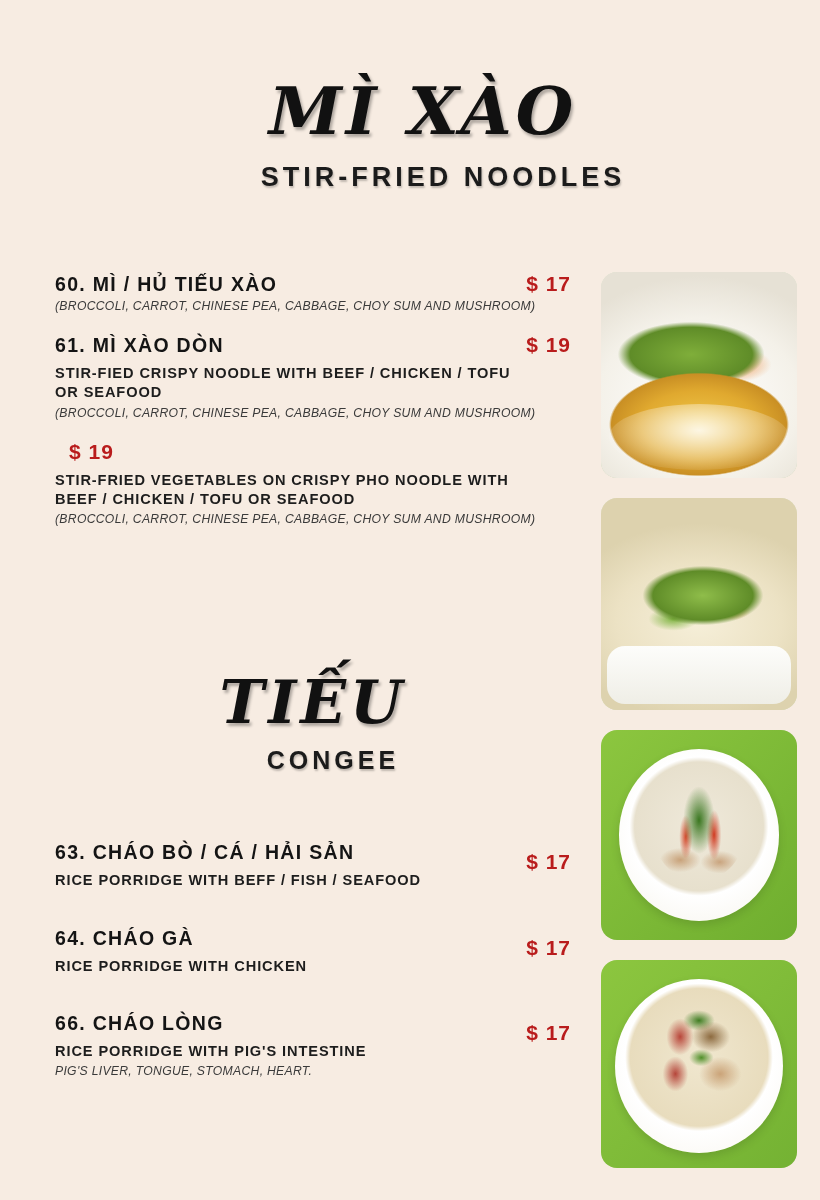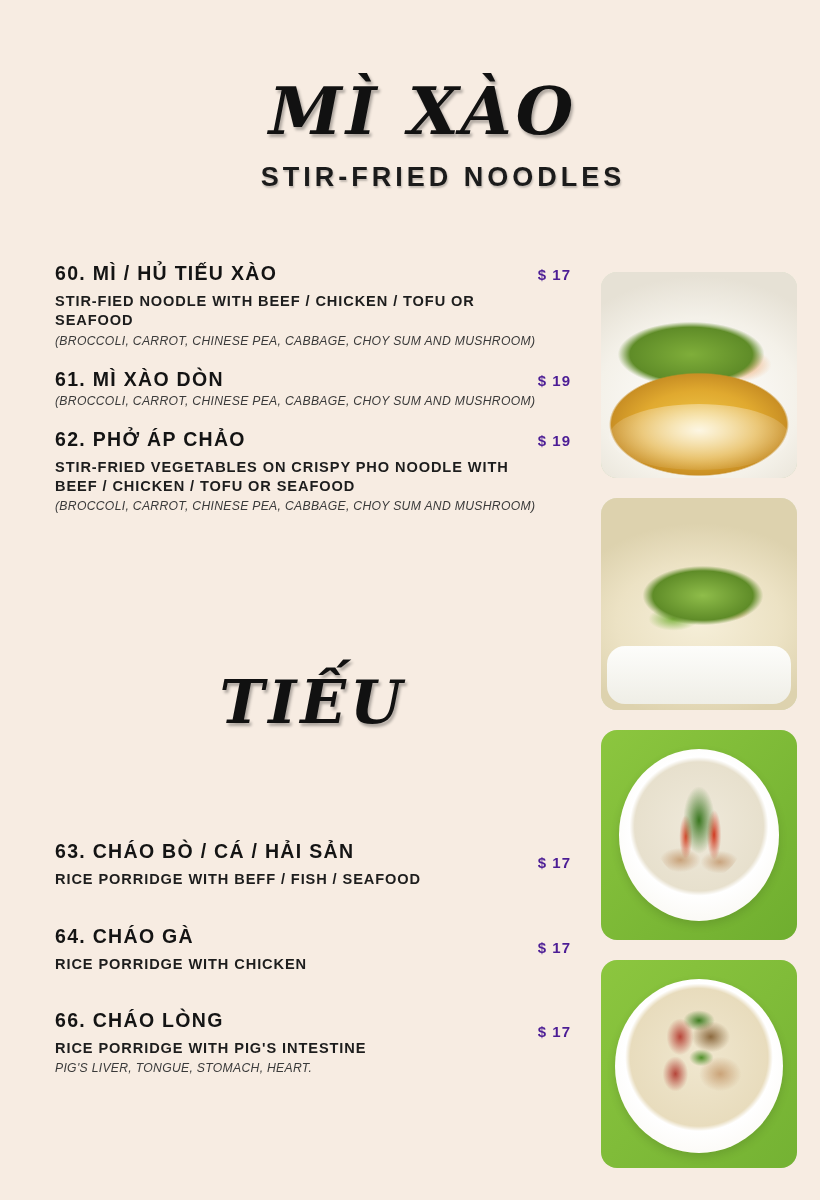--- a/index.html
+++ b/index.html
@@ -72,43 +72,43 @@
     margin-top: 14px;
     font-size: 25px;
   }
 
   
   .menu-list {
     position: absolute;
     left: 42px;
     width: 516px;
   }
-  #list-noodles { top: 262px; }
+  #list-noodles { top: 272px; }
   #list-congee  { top: 840px; }
 
   .item {
     margin-bottom: 16px;
   }
   .item-head {
     display: flex;
     align-items: baseline;
     justify-content: space-between;
   }
   .item-name {
     font-weight: bold;
     font-size: 19.5px;
     letter-spacing: 1.3px;
     color: #141414;
     text-transform: uppercase;
   }
   .item-price {
     font-weight: bold;
-    font-size: 15px;
+    font-size: 21px;
     letter-spacing: 1px;
-    color: #4c1d95;
+    color: #b91c1c;
     white-space: nowrap;
     padding-left: 14px;
   }
   .item-desc {
     margin-top: 7px;
     font-weight: bold;
     font-size: 14.6px;
     letter-spacing: 0.9px;
     line-height: 1.32;
     color: #1d1d1d;
@@ -264,51 +264,48 @@
   <div class="menu-list" id="list-noodles">
 
     <div class="item" id="item-60">
       <div class="item-head">
         <div class="item-name">
           <span>60.</span>
           <span>MÌ / HỦ TIẾU XÀO</span>
         </div>
         <div class="item-price">$ 17</div>
       </div>
-      <div class="item-desc">STIR-FIED NOODLE WITH BEEF / CHICKEN / TOFU OR SEAFOOD</div>
       <div class="item-note">(BROCCOLI, CARROT, CHINESE PEA, CABBAGE, CHOY SUM AND MUSHROOM)</div>
     </div>
 
     <div class="item" id="item-61">
       <div class="item-head">
         <div class="item-name">
           <span>61.</span>
           <span>MÌ XÀO DÒN</span>
         </div>
         <div class="item-price">$ 19</div>
       </div>
+      <div class="item-desc">STIR-FIED CRISPY NOODLE WITH BEEF / CHICKEN / TOFU OR SEAFOOD</div>
       <div class="item-note">(BROCCOLI, CARROT, CHINESE PEA, CABBAGE, CHOY SUM AND MUSHROOM)</div>
     </div>
 
     <div class="item" id="item-62">
       <div class="item-head">
-        <div class="item-name">
-          <span>62.</span>
-          <span>PHỞ ÁP CHẢO</span>
-        </div>
         <div class="item-price">$ 19</div>
       </div>
       <div class="item-desc">STIR-FRIED VEGETABLES ON CRISPY PHO NOODLE WITH BEEF / CHICKEN / TOFU OR SEAFOOD</div>
       <div class="item-note">(BROCCOLI, CARROT, CHINESE PEA, CABBAGE, CHOY SUM AND MUSHROOM)</div>
     </div>
 
   </div>
 
   <div class="section-head" id="chao-head">
     <div class="section-title mid">TIẾU</div>
+    <div class="section-sub">CONGEE</div>
   </div>
 
   <div class="menu-list" id="list-congee">
 
     <div class="item" id="item-63">
       <div class="item-head">
         <div class="item-name">
           <span>63.</span>
           <span>CHÁO BÒ / CÁ / HẢI SẢN</span>
         </div>

